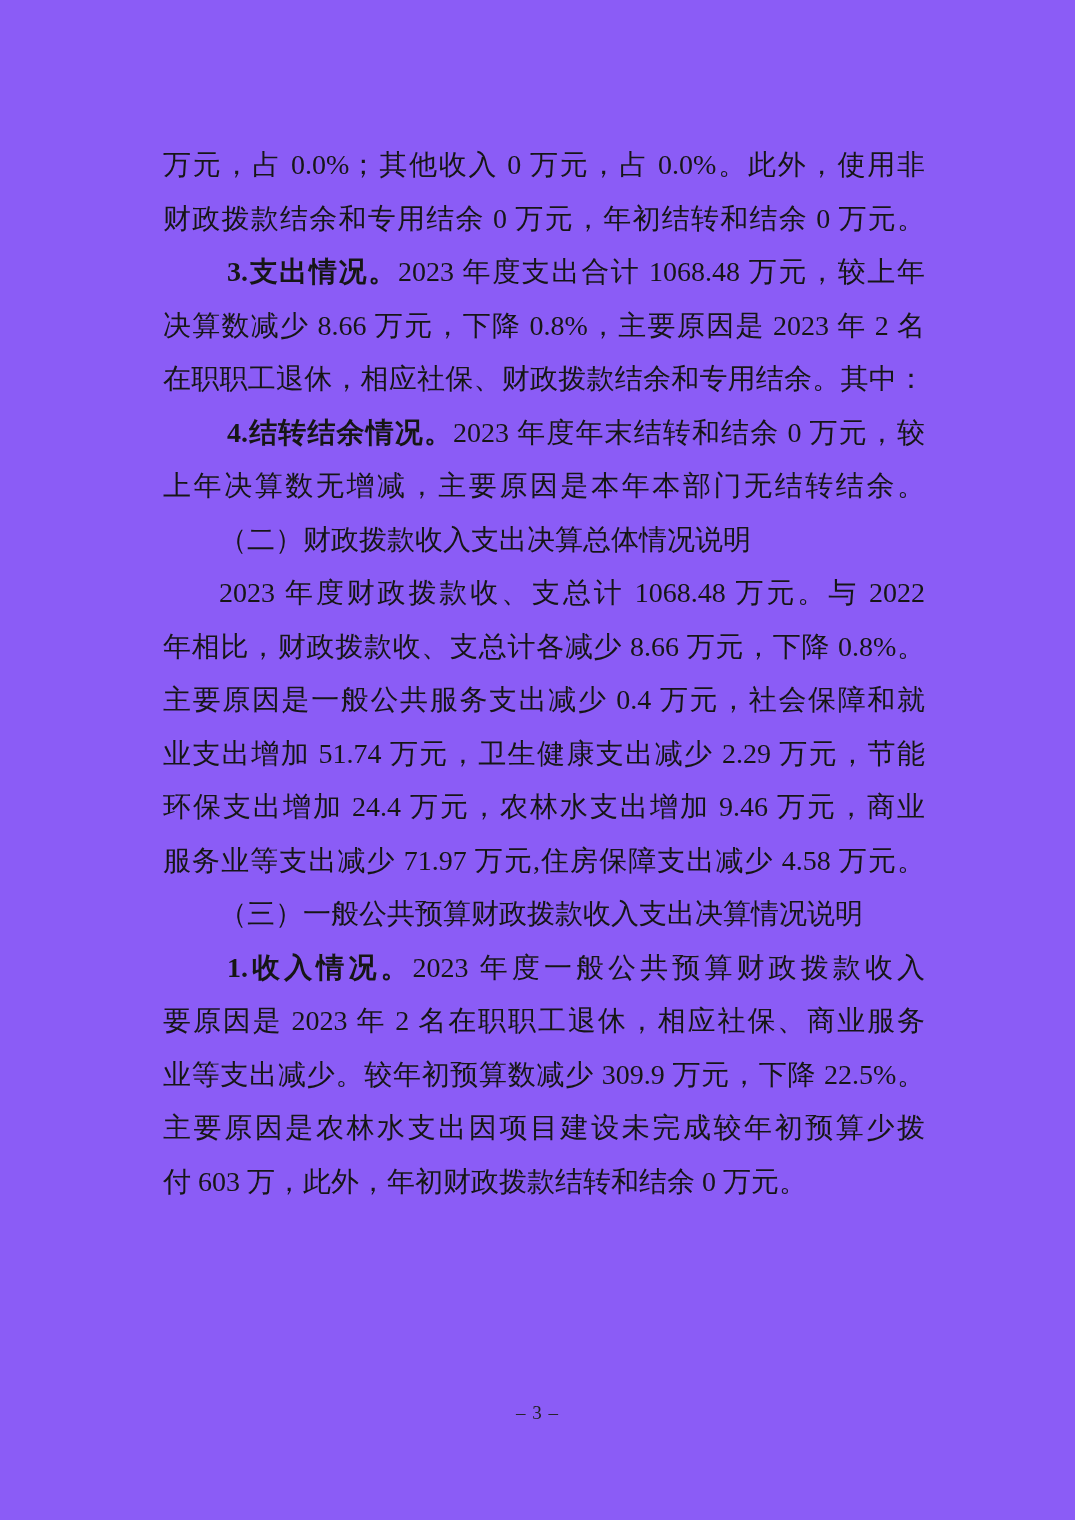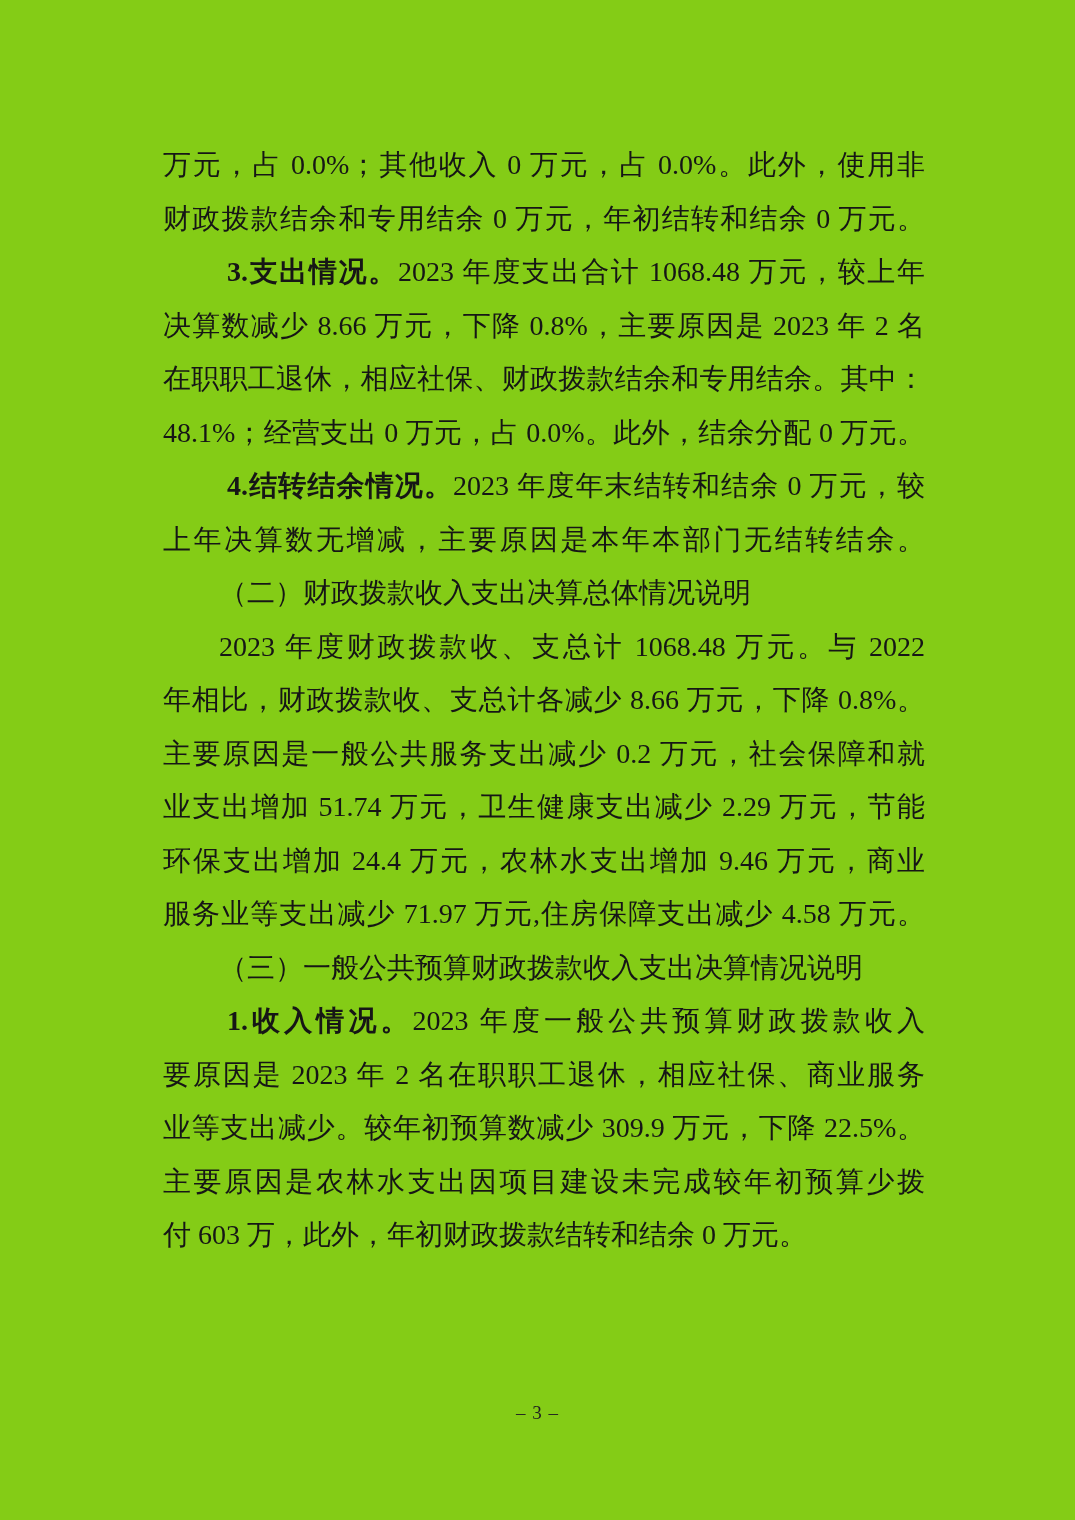--- a/index.html
+++ b/index.html
@@ -4,21 +4,21 @@
 <style>
   html, body {
     margin: 0;
     padding: 0;
     background: #ffffff;
   }
   .page {
     position: relative;
     width: 1075px;
     height: 1520px;
-    background: #84cc16;
+    background: #8b5cf6;
     overflow: hidden;
     font-family: "Liberation Serif", "DejaVu Serif", serif;
     color: #161616;
   }
   .doc {
     position: absolute;
     left: 163px;
     top: 138px;
     width: 762px;
   }
@@ -57,27 +57,26 @@
 </head>
 <body>
 
 <div class="page">
   <div class="doc">
       <div class="line"><span class="seg">万元，占 0.0%；其他收入 0 万元，占 0.0%。此外，使用非</span></div>
       <div class="line"><span class="seg">财政拨款结余和专用结余 0 万元，年初结转和结余 0 万元。</span></div>
       <div class="line indent"><span class="seg bold">3.支出情况。</span><span class="seg">2023 年度支出合计 1068.48 万元，较上年</span></div>
       <div class="line"><span class="seg">决算数减少 8.66 万元，下降 0.8%，主要原因是 2023 年 2 名</span></div>
       <div class="line"><span class="seg">在职职工退休，相应社保、财政拨款结余和专用结余。其中：</span></div>
-      <div class="line"><span class="seg">48.1%；经营支出 0 万元，占 0.0%。此外，结余分配 0 万元。</span></div>
       <div class="line indent"><span class="seg bold">4.结转结余情况。</span><span class="seg">2023 年度年末结转和结余 0 万元，较</span></div>
       <div class="line"><span class="seg">上年决算数无增减，主要原因是本年本部门无结转结余。</span></div>
       <div class="line indent natural"><span class="seg">（二）财政拨款收入支出决算总体情况说明</span></div>
       <div class="line indent"><span class="seg">2023 年度财政拨款收、支总计 1068.48 万元。与 2022</span></div>
       <div class="line"><span class="seg">年相比，财政拨款收、支总计各减少 8.66 万元，下降 0.8%。</span></div>
-      <div class="line"><span class="seg">主要原因是一般公共服务支出减少 0.2 万元，社会保障和就</span></div>
+      <div class="line"><span class="seg">主要原因是一般公共服务支出减少 0.4 万元，社会保障和就</span></div>
       <div class="line"><span class="seg">业支出增加 51.74 万元，卫生健康支出减少 2.29 万元，节能</span></div>
       <div class="line"><span class="seg">环保支出增加 24.4 万元，农林水支出增加 9.46 万元，商业</span></div>
       <div class="line"><span class="seg">服务业等支出减少 71.97 万元,住房保障支出减少 4.58 万元。</span></div>
       <div class="line indent natural"><span class="seg">（三）一般公共预算财政拨款收入支出决算情况说明</span></div>
       <div class="line indent"><span class="seg bold">1.收入情况。</span><span class="seg">2023 年度一般公共预算财政拨款收入</span></div>
       <div class="line"><span class="seg">要原因是 2023 年 2 名在职职工退休，相应社保、商业服务</span></div>
       <div class="line"><span class="seg">业等支出减少。较年初预算数减少 309.9 万元，下降 22.5%。</span></div>
       <div class="line"><span class="seg">主要原因是农林水支出因项目建设未完成较年初预算少拨</span></div>
       <div class="line natural"><span class="seg">付 603 万，此外，年初财政拨款结转和结余 0 万元。</span></div>
     </div>

